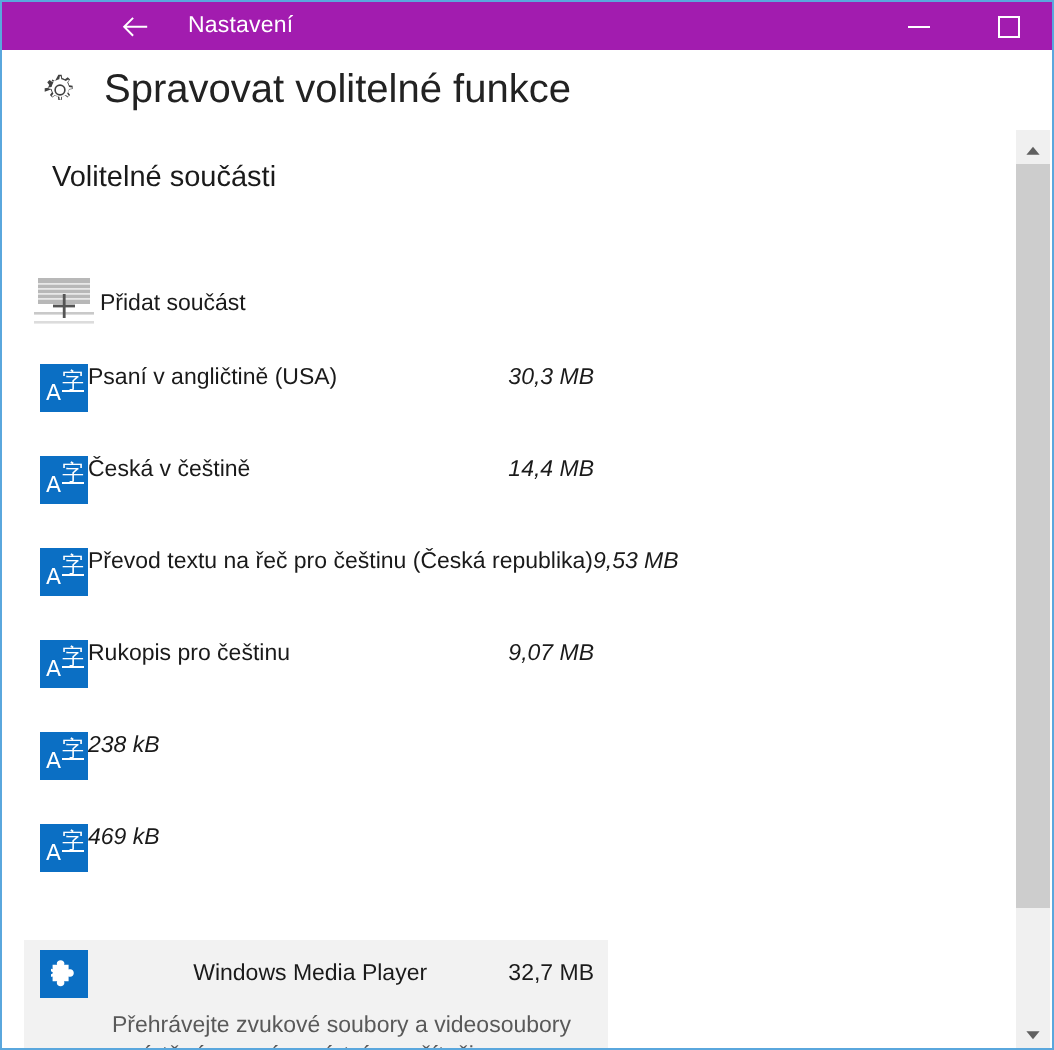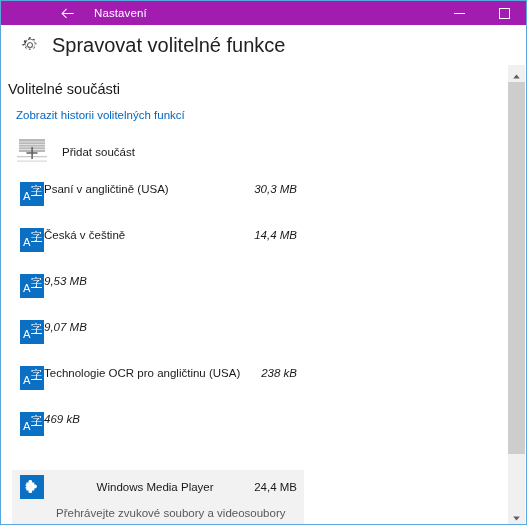--- a/index.html
+++ b/index.html
@@ -98,21 +98,21 @@
     position: absolute;
     top: 64px;
     left: 1px;
     width: 505px;
     height: 459px;
     background: #ffffff;
     overflow: hidden;
   }
   .section-title {
     position: absolute;
-    left: 6px;
+    left: 24px;
     top: 16px;
     font-size: 14.5px;
     color: #1a1a1a;
   }
   .history-link {
     position: absolute;
     left: 14px;
     top: 44px;
     font-size: 11.5px;
     color: #0067c0;
@@ -134,21 +134,20 @@
   }
   .add-icon {
     width: 34px;
     height: 30px;
     flex: 0 0 34px;
     display: block;
   }
   .add-label {
     font-size: 11.5px;
     color: #1a1a1a;
-    margin-left: 12px;
     white-space: nowrap;
   }
 
   
   .feature-list {
     position: absolute;
     left: 0;
     top: 112px;
     width: 505px;
   }
@@ -344,21 +343,20 @@
         <path d="M10.9 1.8h2.2l.35 2.26a8.3 8.3 0 0 1 1.86.77l1.85-1.33 1.56 1.56-1.33 1.85c.33.58.59 1.2.77 1.86l2.26.35v2.2l-2.26.35a8.3 8.3 0 0 1-.77 1.86l1.33 1.85-1.56 1.56-1.85-1.33c-.58.33-1.2.59-1.86.77l-.35 2.26h-2.2l-.35-2.26a8.3 8.3 0 0 1-1.86-.77l-1.85 1.33-1.56-1.56 1.33-1.85a8.3 8.3 0 0 1-.77-1.86L1.8 13.1v-2.2l2.26-.35c.18-.66.44-1.28.77-1.86L3.5 6.84l1.56-1.56 1.85 1.33c.58-.33 1.2-.59 1.86-.77zm.95 1.1-.3 1.95-.73.2a7.2 7.2 0 0 0-1.6.66l-.66.37-1.6-1.15-.5.5 1.15 1.6-.37.66c-.28.5-.5 1.04-.66 1.6l-.2.73-1.95.3v.72l1.95.3.2.73c.16.56.38 1.1.66 1.6l.37.66-1.15 1.6.5.5 1.6-1.15.66.37c.5.28 1.04.5 1.6.66l.73.2.3 1.95h.72l.3-1.95.73-.2c.56-.16 1.1-.38 1.6-.66l.66-.37 1.6 1.15.5-.5-1.15-1.6.37-.66c.28-.5.5-1.04.66-1.6l.2-.73 1.95-.3v-.72l-1.95-.3-.2-.73a7.2 7.2 0 0 0-.66-1.6l-.37-.66 1.15-1.6-.5-.5-1.6 1.15-.66-.37a7.2 7.2 0 0 0-1.6-.66l-.73-.2-.3-1.95z" fill="#404040"></path>
       </svg>
     </div>
     <div class="page-title">Spravovat volitelné funkce</div>
   </div>
 
   <div class="content">
 
     <div class="section-title">Volitelné součásti</div>
 
-    <a class="history-link" href="#">Zobrazit historii volitelných funkcí</a>
 
     <div class="add-row">
       <span class="add-icon">
         <svg width="34" height="30" viewBox="0 0 34 30" aria-hidden="true">
           <rect x="3" y="2" width="26" height="13" fill="#b8b8b8"></rect>
           <rect x="3" y="4.5" width="26" height="0.9" fill="#e8e8e8"></rect>
           <rect x="3" y="7" width="26" height="0.9" fill="#e8e8e8"></rect>
           <rect x="3" y="9.5" width="26" height="0.9" fill="#e8e8e8"></rect>
           <rect x="3" y="12" width="26" height="0.9" fill="#e8e8e8"></rect>
           <rect x="1" y="19" width="30" height="1.3" fill="#c9c9c9"></rect>
@@ -394,41 +392,42 @@
           <div class="feature-size">14,4 MB</div>
         </div>
         <div class="feature-row">
           <div class="icon-box">
             <span class="lang-glyph">
               <span class="gl-a">A</span>
               <span class="gl-cjk">字</span>
               <span class="gl-bar"></span>
             </span>
           </div>
+          <div class="feature-name">Převod textu na řeč pro češtinu (Česká republika)</div>
           <div class="feature-size">9,53 MB</div>
         </div>
         <div class="feature-row">
           <div class="icon-box">
             <span class="lang-glyph">
               <span class="gl-a">A</span>
               <span class="gl-cjk">字</span>
               <span class="gl-bar"></span>
             </span>
           </div>
+          <div class="feature-name">Rukopis pro češtinu</div>
           <div class="feature-size">9,07 MB</div>
         </div>
         <div class="feature-row">
           <div class="icon-box">
             <span class="lang-glyph">
               <span class="gl-a">A</span>
               <span class="gl-cjk">字</span>
               <span class="gl-bar"></span>
             </span>
           </div>
-          <div class="feature-name">Technologie OCR pro angličtinu (USA)</div>
           <div class="feature-size">238 kB</div>
         </div>
         <div class="feature-row">
           <div class="icon-box">
             <span class="lang-glyph">
               <span class="gl-a">A</span>
               <span class="gl-cjk">字</span>
               <span class="gl-bar"></span>
             </span>
           </div>
@@ -437,21 +436,21 @@
       </div>
 
     <div class="selected-panel">
       <div class="sel-top">
         <span class="sel-icon">
           <svg width="16" height="16" viewBox="0 0 16 16" aria-hidden="true">
             <path d="M6.3 1.1c1.1 0 1.9.7 1.9 1.6 0 .3-.1.5-.2.7h2.3v2.4c.2-.1.5-.2.8-.2 1 0 1.8.8 1.8 1.9s-.8 1.9-1.8 1.9c-.3 0-.6-.1-.8-.2v2.4H8c.1.2.2.5.2.8 0 1-.8 1.7-1.9 1.7s-1.9-.7-1.9-1.7c0-.3.1-.6.2-.8H2.3V9.2c-.2.1-.5.2-.8.2v-1.3c.5 0 .9-.3.9-.7s-.4-.7-.9-.7V5.4c.3 0 .6.1.8.2V3.4h2.3c-.1-.2-.2-.4-.2-.7 0-.9.8-1.6 1.9-1.6z" fill="#ffffff"></path>
           </svg>
         </span>
         <span class="sel-name">Windows Media Player</span>
-        <span class="sel-size">24,4 MB</span>
+        <span class="sel-size">32,7 MB</span>
       </div>
       <div class="sel-desc">Přehrávejte zvukové soubory a videosoubory umístěné na svém místním počítači a na internetu.</div>
 
     </div>
 
   </div>
 
   <div class="scrollbar">
     <div class="sb-arrow sb-up">
       <span>

